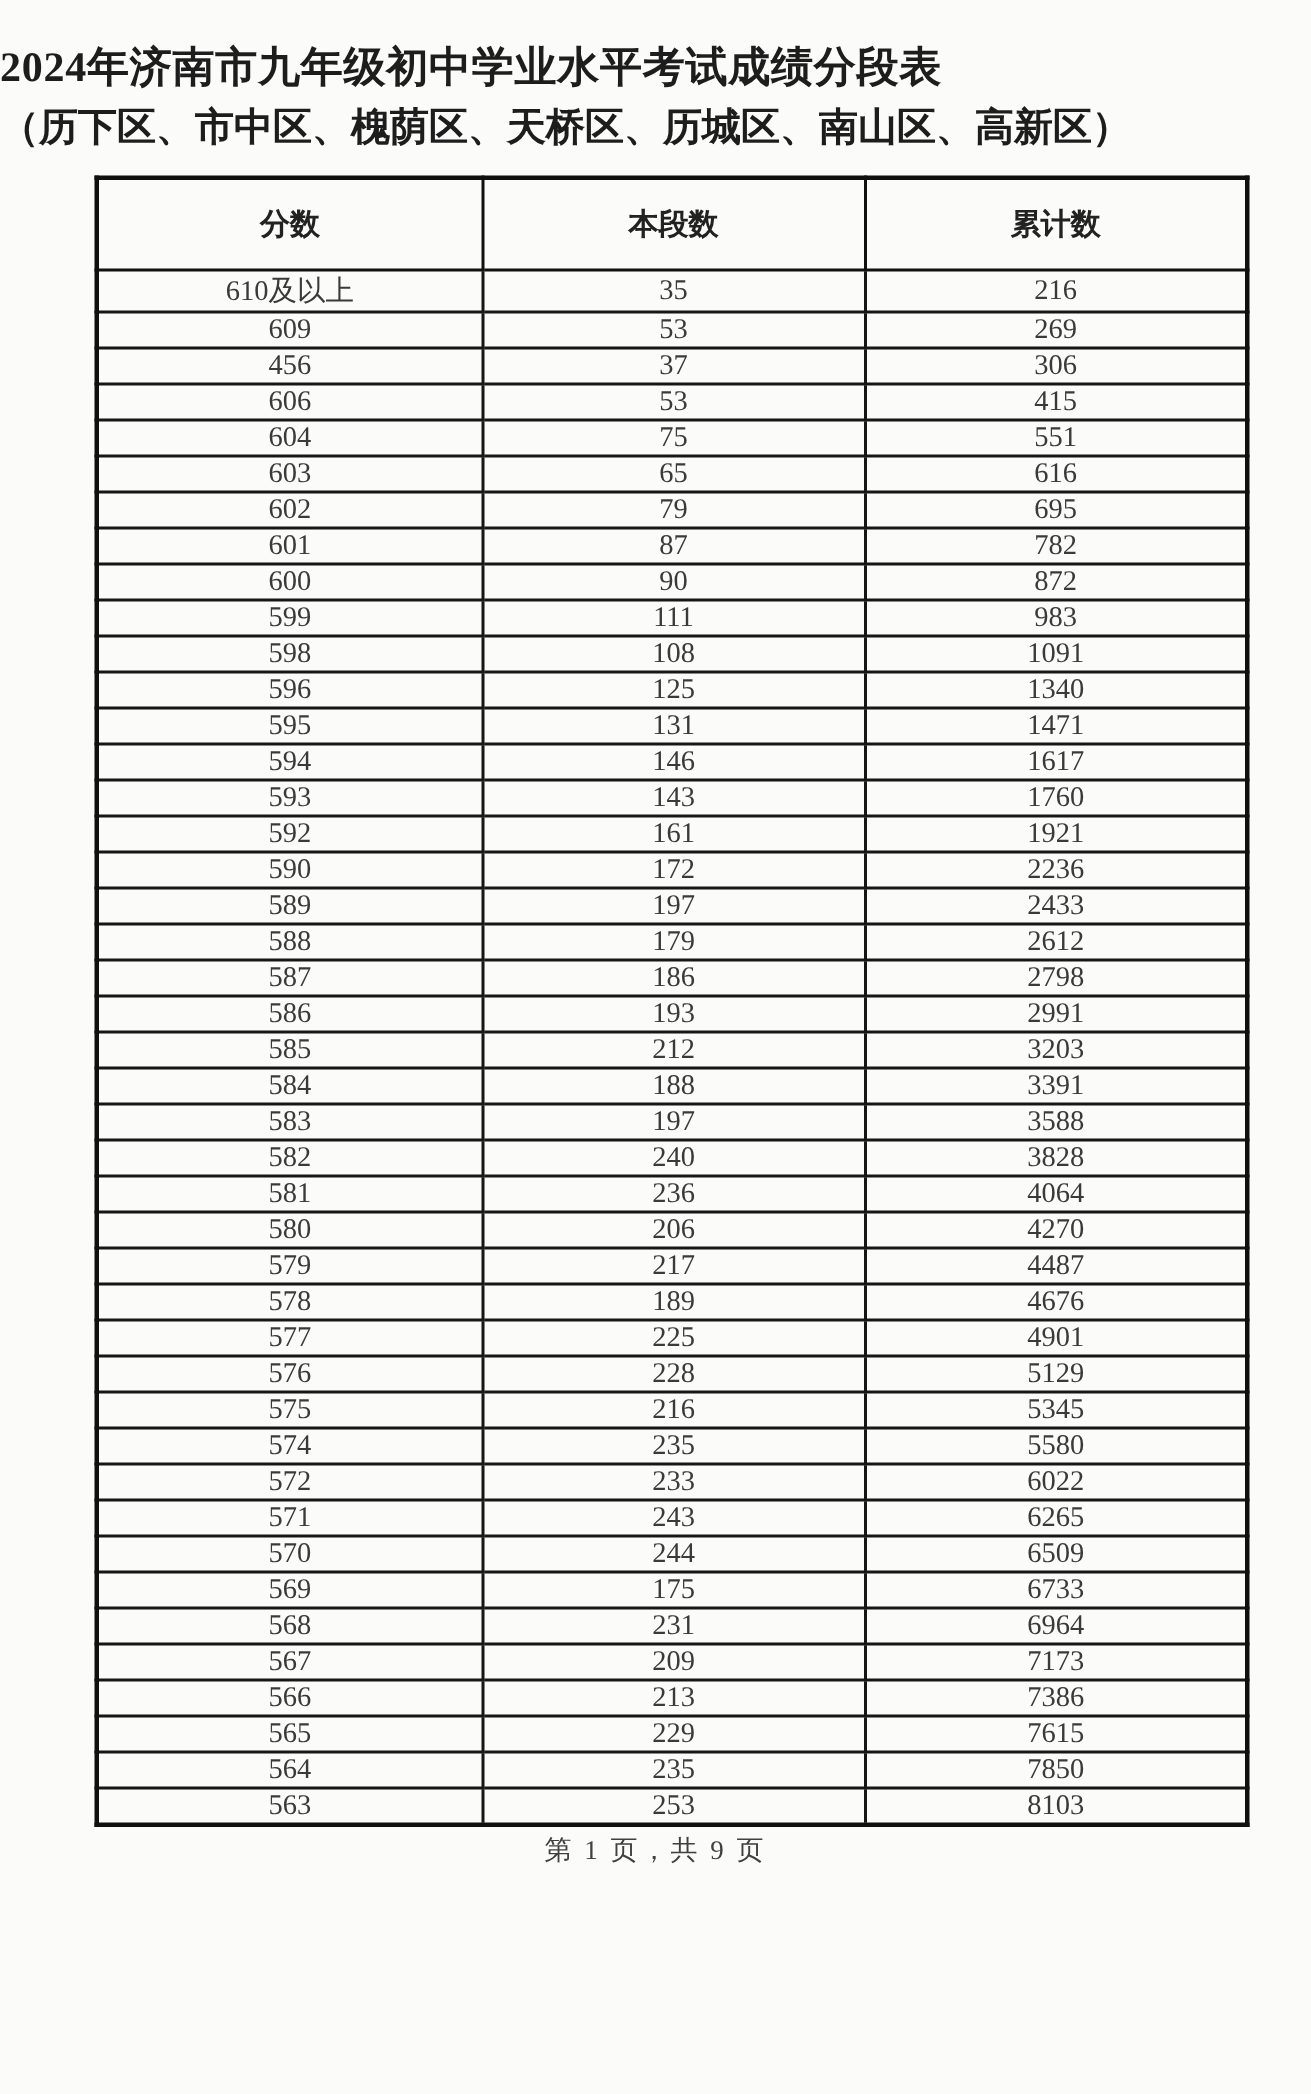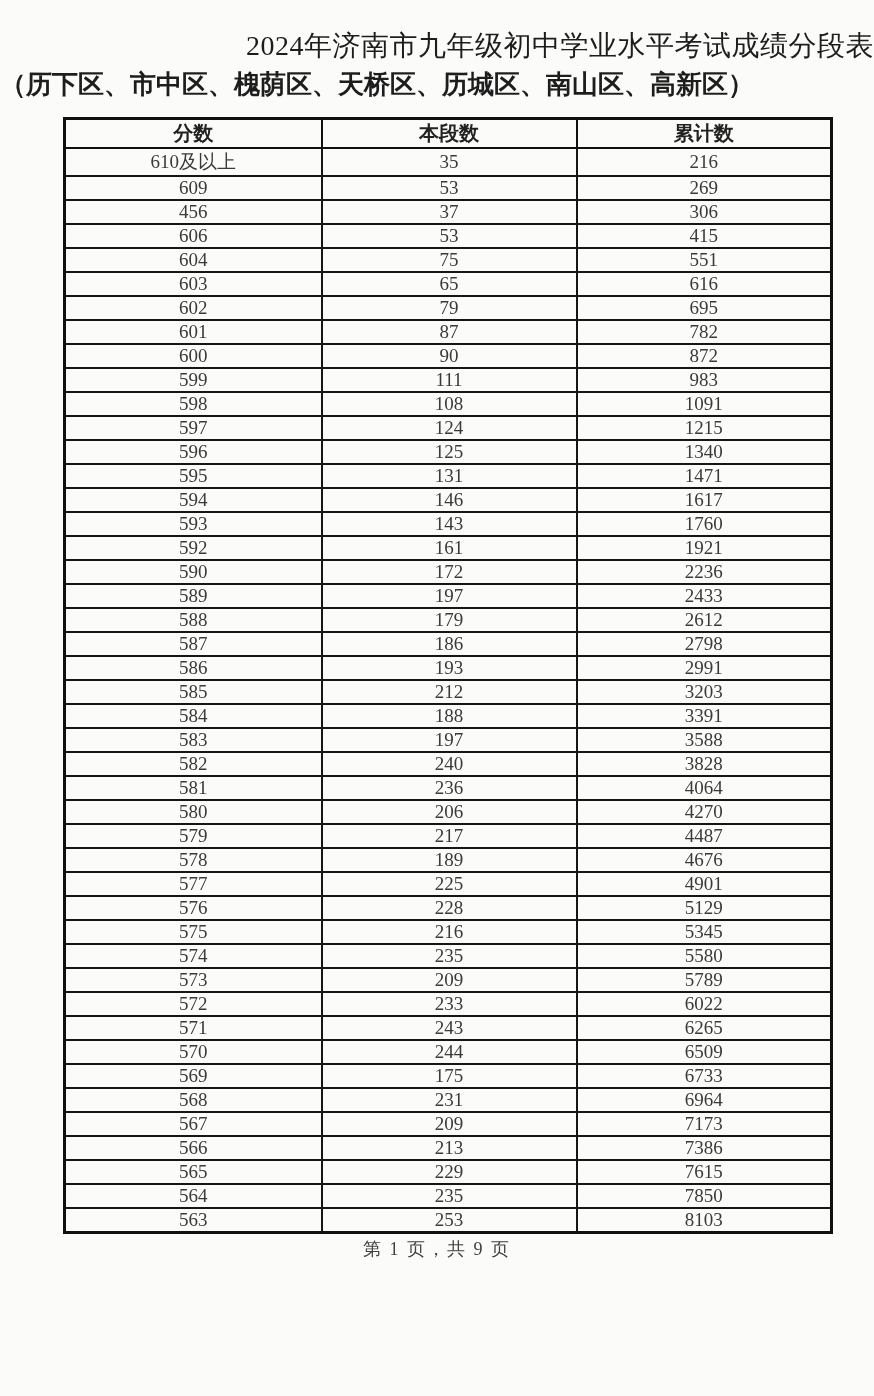--- a/index.html
+++ b/index.html
@@ -14,24 +14,24 @@
     height: 1396px;
     margin: 0 auto;
     background: #fbfbf9;
     color: #2d2d2d;
     overflow: hidden;
     box-sizing: border-box;
     padding-top: 28px;
   }
   .title-line1 {
     margin: 0;
-    text-align: right;
+    text-align: left;
     font-size: 28px;
     line-height: 36px;
-    font-weight: normal;
+    font-weight: bold;
     letter-spacing: 0.5px;
     color: #1d1d1d;
   }
   .title-line2 {
     margin: 2px 0 0 0;
     text-align: left;
     font-size: 26px;
     line-height: 38px;
     font-weight: bold;
     letter-spacing: 0px;
@@ -43,21 +43,21 @@
     width: 767px;
     margin: 13px 0 0 63px;
     border: 3px solid #101010;
   }
   table.score-table col.c1 { width: 257px; }
   table.score-table col.c2 { width: 255px; }
   table.score-table col.c3 { width: 255px; }
   table.score-table th {
     border: 2px solid #101010;
     height: 24px;
-    padding: 0;
+    padding: 16px;
     font-size: 20px;
     font-weight: bold;
     text-align: center;
     vertical-align: middle;
     color: #222;
   }
   table.score-table td {
     border: 2px solid #161616;
     height: 21.3px;
     padding: 0;
@@ -147,25 +147,20 @@
           <td>599</td>
           <td>111</td>
           <td>983</td>
         </tr>
         <tr>
           <td>598</td>
           <td>108</td>
           <td>1091</td>
         </tr>
         <tr>
-          <td>597</td>
-          <td>124</td>
-          <td>1215</td>
-        </tr>
-        <tr>
           <td>596</td>
           <td>125</td>
           <td>1340</td>
         </tr>
         <tr>
           <td>595</td>
           <td>131</td>
           <td>1471</td>
         </tr>
         <tr>
@@ -262,25 +257,20 @@
           <td>575</td>
           <td>216</td>
           <td>5345</td>
         </tr>
         <tr>
           <td>574</td>
           <td>235</td>
           <td>5580</td>
         </tr>
         <tr>
-          <td>573</td>
-          <td>209</td>
-          <td>5789</td>
-        </tr>
-        <tr>
           <td>572</td>
           <td>233</td>
           <td>6022</td>
         </tr>
         <tr>
           <td>571</td>
           <td>243</td>
           <td>6265</td>
         </tr>
         <tr>

